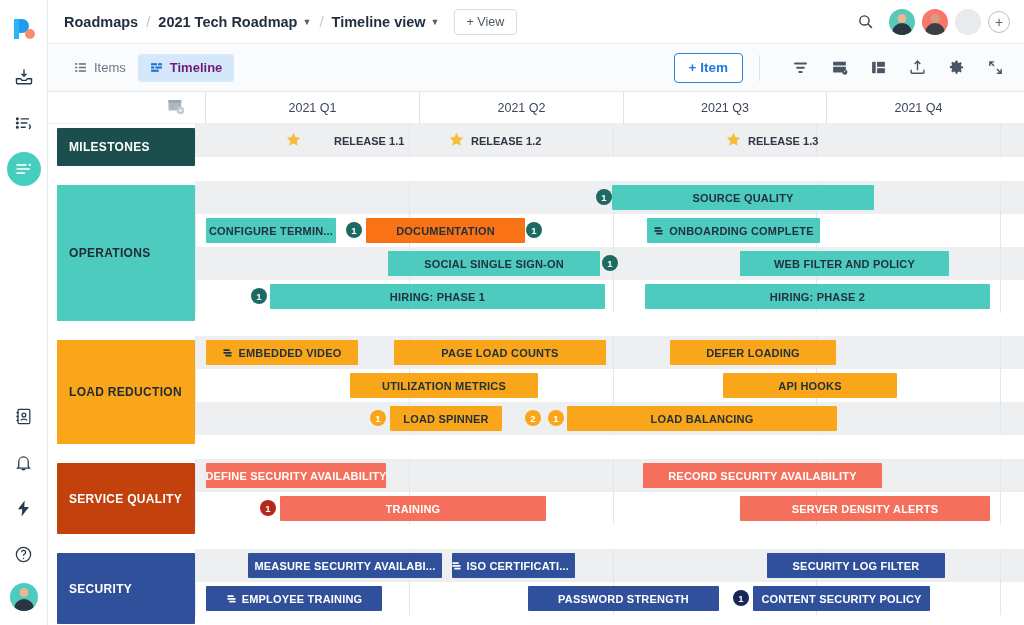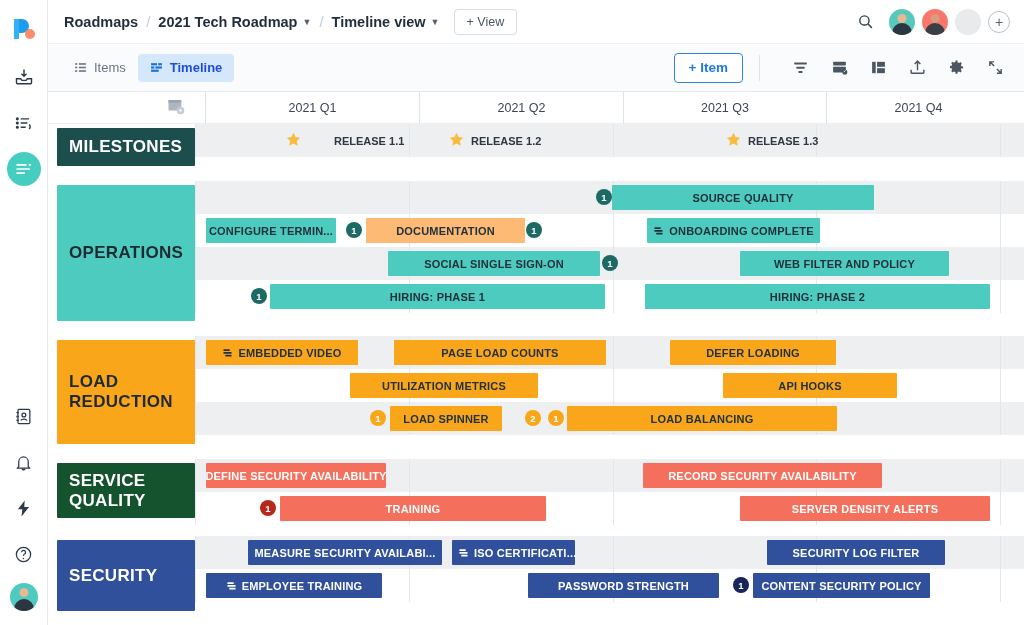--- a/index.html
+++ b/index.html
@@ -64,21 +64,21 @@
 
   
   .toolbar {
     height: 48px; background: #fafbfc; border-bottom: 1px solid #e4e8ed;
     display: flex; align-items: center; padding: 0 14px 0 14px; flex: 0 0 48px;
   }
   .tab {
     display: flex; align-items: center; gap: 7px; height: 28px; padding: 0 12px;
     border-radius: 4px; font-size: 13px; color: #6b7684; cursor: pointer;
   }
-  .tab.active { background: #d5e7fb; color: #1d4ed8; font-weight: bold; justify-content: flex-end; }
+  .tab.active { background: #d5e7fb; color: #701a75; font-weight: bold; justify-content: flex-end; }
   .tb-right { margin-left: auto; display: flex; align-items: center; }
   .item-btn {
     border: 1px solid #2f82e0; color: #1f7ae0; background: #fff; border-radius: 4px;
     height: 30px; padding: 0 14px; font-size: 13.5px; font-weight: bold;
     display: flex; align-items: center; gap: 4px; cursor: pointer;
   }
   .tb-div { width: 1px; height: 26px; background: #dfe3e8; margin: 0 16px; }
   .tb-ic { width: 30px; height: 30px; display: flex; align-items: center; justify-content: center; color: #4b5663; cursor: pointer; margin-left: 9px; }
 
   
@@ -87,21 +87,21 @@
   .grid-head .lead { width: 147px; flex: 0 0 147px; display: flex; align-items: center; justify-content: flex-end; padding-right: 10px; }
   .q-cell {
     display: flex; align-items: center; justify-content: center;
     font-size: 12.5px; color: #3c4754; border-left: 1px solid #dfe3e8; height: 32px;
   }
   .rows-wrap { position: relative; }
   .band { display: flex; position: relative; }
   .band-label-col { width: 147px; flex: 0 0 147px; padding: 4px 0 4px 9px; }
   .band-label {
     width: 138px; border-radius: 1px; padding: 0 12px;
-    display: flex; align-items: center; font-size: 17px; font-weight: bold;
+    display: flex; align-items: center; font-size: 12px; font-weight: bold;
     letter-spacing: .3px;
   }
   .band-rows { flex: 1 1 auto; position: relative; }
   .trow { position: relative; height: 33px; }
   .trow.shade { background: #eeeff0; }
   .vlines { position: absolute; inset: 0; pointer-events: none; }
   .vline { position: absolute; top: 0; bottom: 0; width: 1px; background: #e3e6ea; }
   .bar {
     position: absolute; top: 4px; height: 25px; border-radius: 1px;
     display: flex; align-items: center; justify-content: center;
@@ -369,21 +369,21 @@
                 <div class="vlines">
                   <div class="vline" style="left: 0px;"></div>
                   <div class="vline" style="left: 214px;"></div>
                   <div class="vline" style="left: 418px;"></div>
                   <div class="vline" style="left: 621px;"></div>
                   <div class="vline" style="left: 805px;"></div>
                 </div>
                 <div class="bar" style="left: 11px; width: 130px; background: rgb(78, 203, 191); color: rgb(34, 50, 60);">
                   <span>CONFIGURE TERMIN...</span>
                 </div>
-                <div class="bar" style="left: 171px; width: 159px; background: #fdba74; color: rgb(34, 50, 60);">
+                <div class="bar" style="left: 171px; width: 159px; background: #f97316; color: rgb(34, 50, 60);">
                   <span>DOCUMENTATION</span>
                 </div>
                 <div class="bar lead-left" style="left: 452px; width: 173px; background: rgb(78, 203, 191); color: rgb(34, 50, 60); justify-content: center;">
                   <span class="bico">
                     <svg width="11" height="11" viewBox="0 0 24 24" fill="currentColor">
                       <rect x="3" y="5" width="14" height="3.5" rx="1"></rect>
                       <rect x="3" y="11" width="18" height="3.5" rx="1"></rect>
                       <rect x="7" y="17" width="14" height="3.5" rx="1"></rect>
                     </svg>
                   </span>
@@ -488,21 +488,21 @@
                 </div>
                 <div class="badge" style="left: 175px; background: rgb(250, 166, 26);">1</div>
                 <div class="badge" style="left: 330px; background: rgb(250, 166, 26);">2</div>
                 <div class="badge" style="left: 353px; background: rgb(250, 166, 26);">1</div>
               </div>
             </div>
           </div>
           <div class="band-gap"></div>
           <div class="band">
             <div class="band-label-col">
-              <div class="band-label" style="background: #14532d; color: rgb(255, 255, 255); height: 55px;">SERVICE QUALITY</div>
+              <div class="band-label" style="background: #c2410c; color: rgb(255, 255, 255); height: 71px;">SERVICE QUALITY</div>
             </div>
             <div class="band-rows">
               <div class="trow shade">
                 <div class="vlines">
                   <div class="vline" style="left: 0px;"></div>
                   <div class="vline" style="left: 214px;"></div>
                   <div class="vline" style="left: 418px;"></div>
                   <div class="vline" style="left: 621px;"></div>
                   <div class="vline" style="left: 805px;"></div>
                 </div>
@@ -541,21 +541,21 @@
                 <div class="vlines">
                   <div class="vline" style="left: 0px;"></div>
                   <div class="vline" style="left: 214px;"></div>
                   <div class="vline" style="left: 418px;"></div>
                   <div class="vline" style="left: 621px;"></div>
                   <div class="vline" style="left: 805px;"></div>
                 </div>
                 <div class="bar" style="left: 53px; width: 194px; background: rgb(49, 80, 155); color: rgb(255, 255, 255);">
                   <span>MEASURE SECURITY AVAILABI...</span>
                 </div>
-                <div class="bar lead-left" style="left: 257px; width: 123px; background: rgb(49, 80, 155); color: rgb(255, 255, 255); justify-content: flex-start;">
+                <div class="bar lead-left" style="left: 257px; width: 123px; background: rgb(49, 80, 155); color: rgb(255, 255, 255); justify-content: flex-end;">
                   <span class="bico">
                     <svg width="11" height="11" viewBox="0 0 24 24" fill="currentColor">
                       <rect x="3" y="5" width="14" height="3.5" rx="1"></rect>
                       <rect x="3" y="11" width="18" height="3.5" rx="1"></rect>
                       <rect x="7" y="17" width="14" height="3.5" rx="1"></rect>
                     </svg>
                   </span>
                   <span>ISO CERTIFICATI...</span>
                 </div>
                 <div class="bar" style="left: 572px; width: 178px; background: rgb(49, 80, 155); color: rgb(255, 255, 255);">

